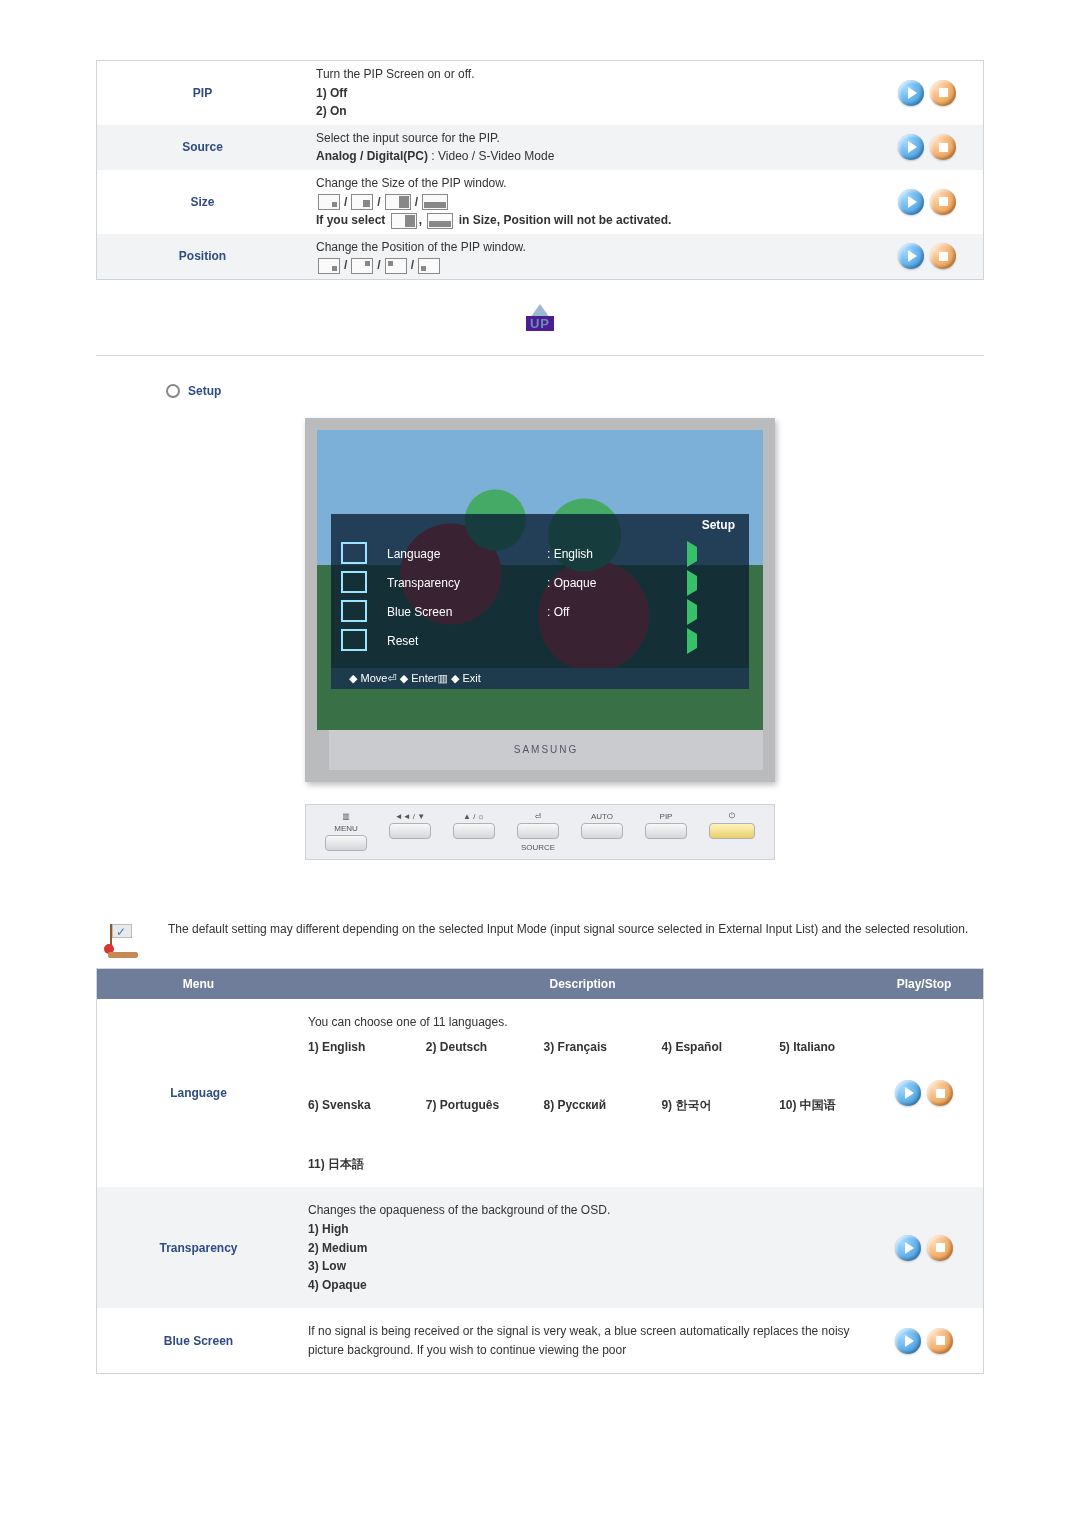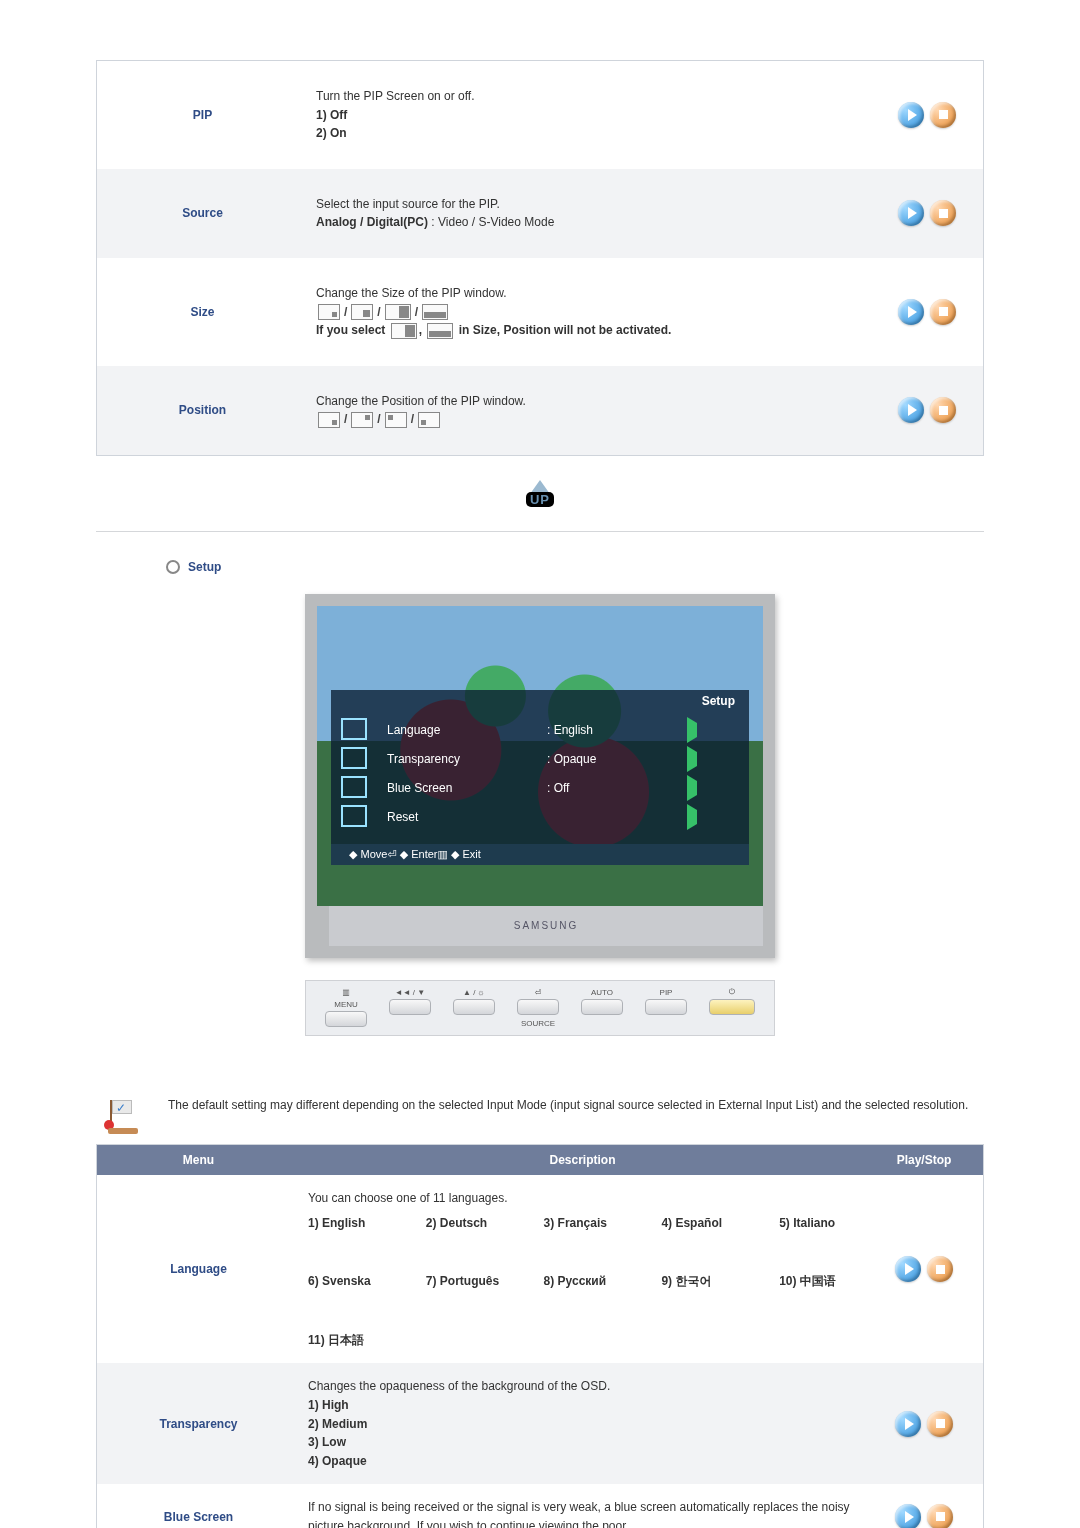--- a/index.html
+++ b/index.html
@@ -27,21 +27,21 @@
   .pip-table td.row-name {
     width: 195px;
     text-align: center;
     vertical-align: middle;
     font-weight: bold;
     color: #2f4c86;
     padding: 14px 8px;
     border: none;
   }
   .pip-table td.row-desc {
-    padding: 26px 8px;
+    padding: 4px 8px;
     line-height: 1.55;
     vertical-align: top;
     border: none;
   }
   .pip-table td.row-play {
     width: 110px;
     text-align: center;
     vertical-align: middle;
     border: none;
   }
@@ -122,23 +122,23 @@
     display:inline-flex; flex-direction:column; align-items:center;
     color:#77a0c0; font-weight:bold; cursor:pointer; user-select:none;
   }
   .up-arrow{
     width:0;height:0;border-left:10px solid transparent;border-right:10px solid transparent;
     border-bottom:14px solid #9bb9d0; margin-bottom:-2px;
   }
   .up-text{
     font-size:13px;
     letter-spacing:1px;
-    background:#000000;
+    background:#4c1d95;
     padding:0 4px;
-    border-radius:5px;
+    border-radius:0;
     color:#6890b0;
   }
 
   hr.sep-line { border:none; border-top:1px solid #d5d7da; margin:8px 0 28px 0;}
 
   .sect-title {
     display:flex; align-items:center; gap:8px;
     color:#2f4c86; font-weight:bold; margin-left:70px; margin-bottom:20px;
   }
   .bullet { width:10px;height:10px;border:2px solid #888;border-radius:50%;display:inline-block; }

